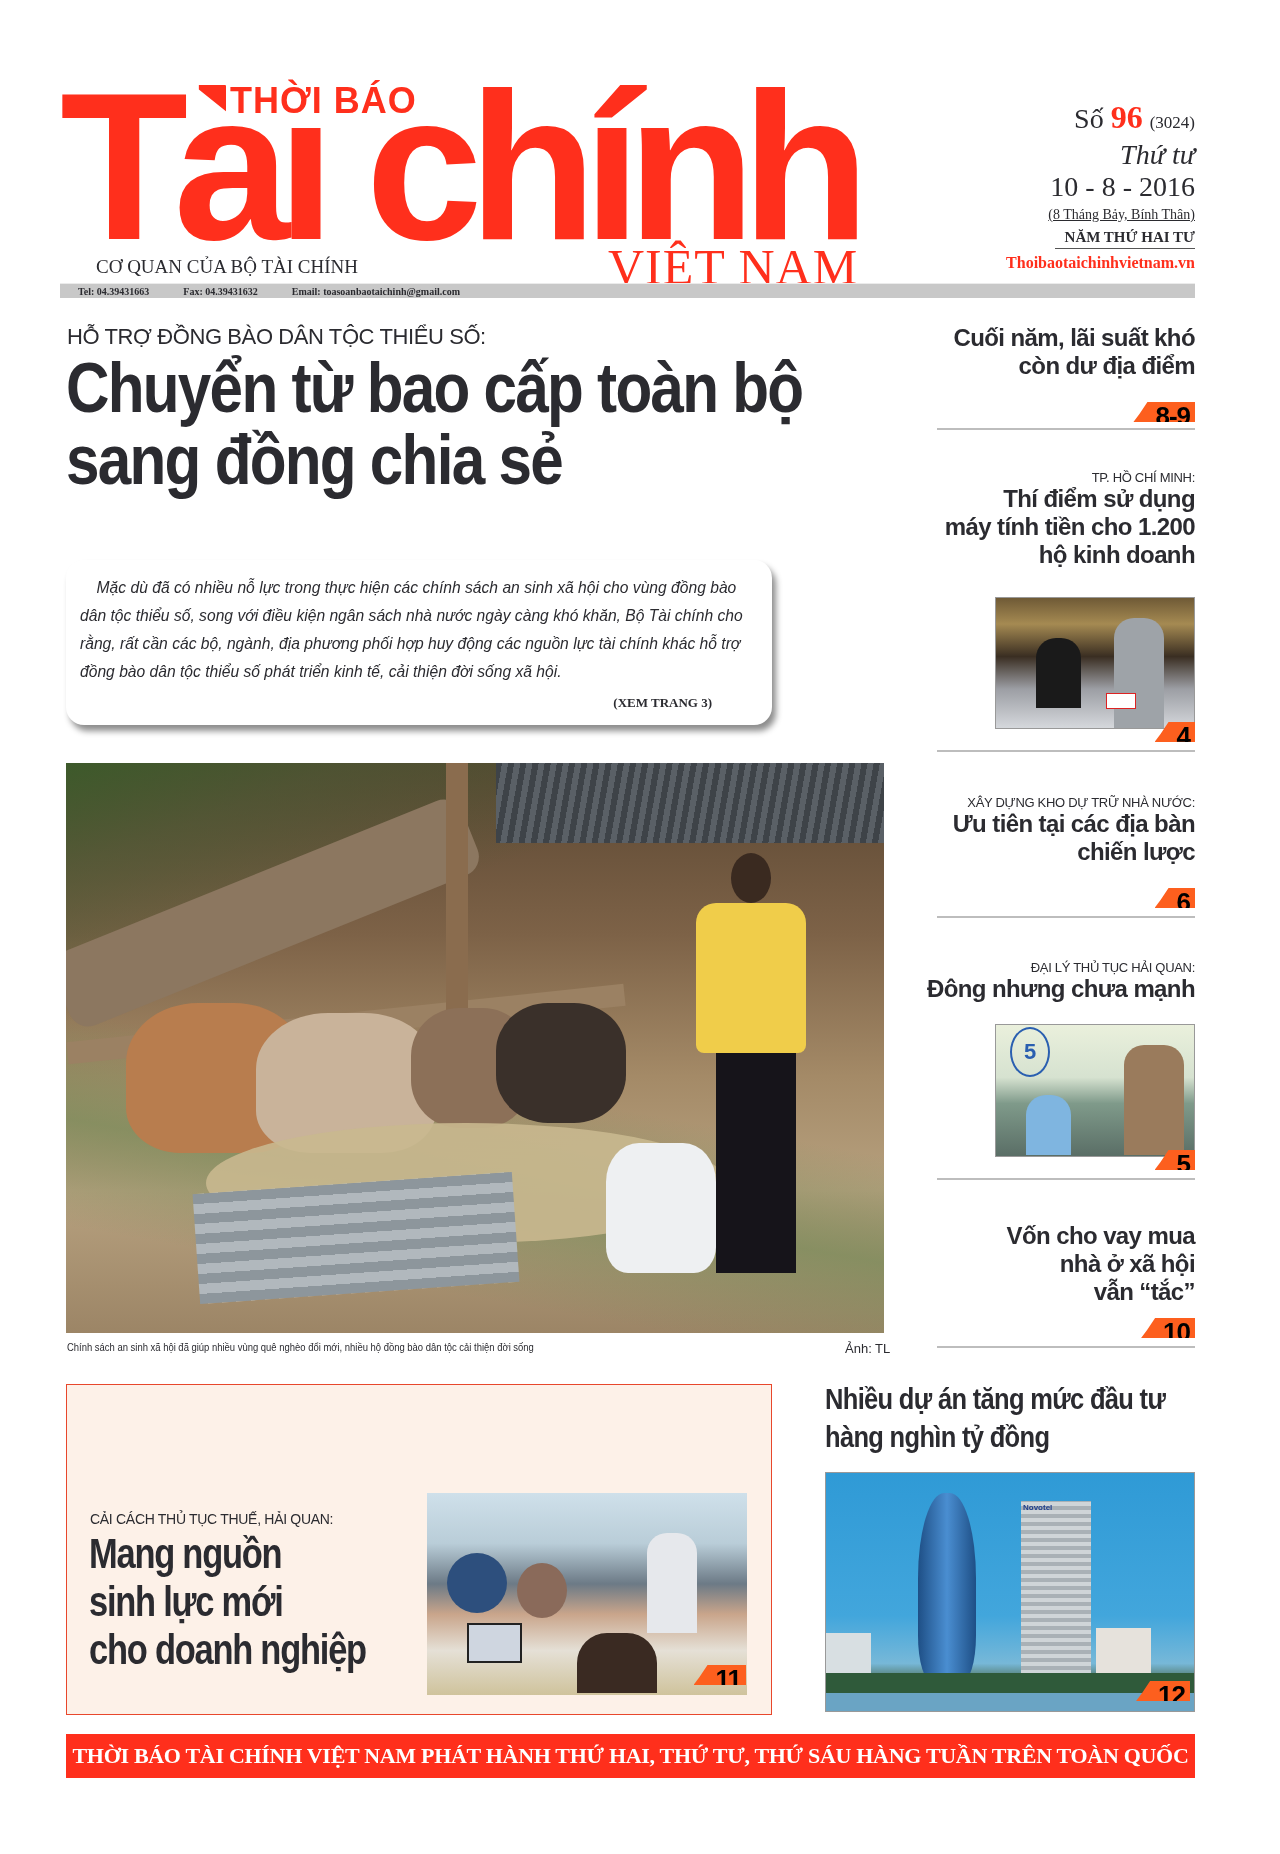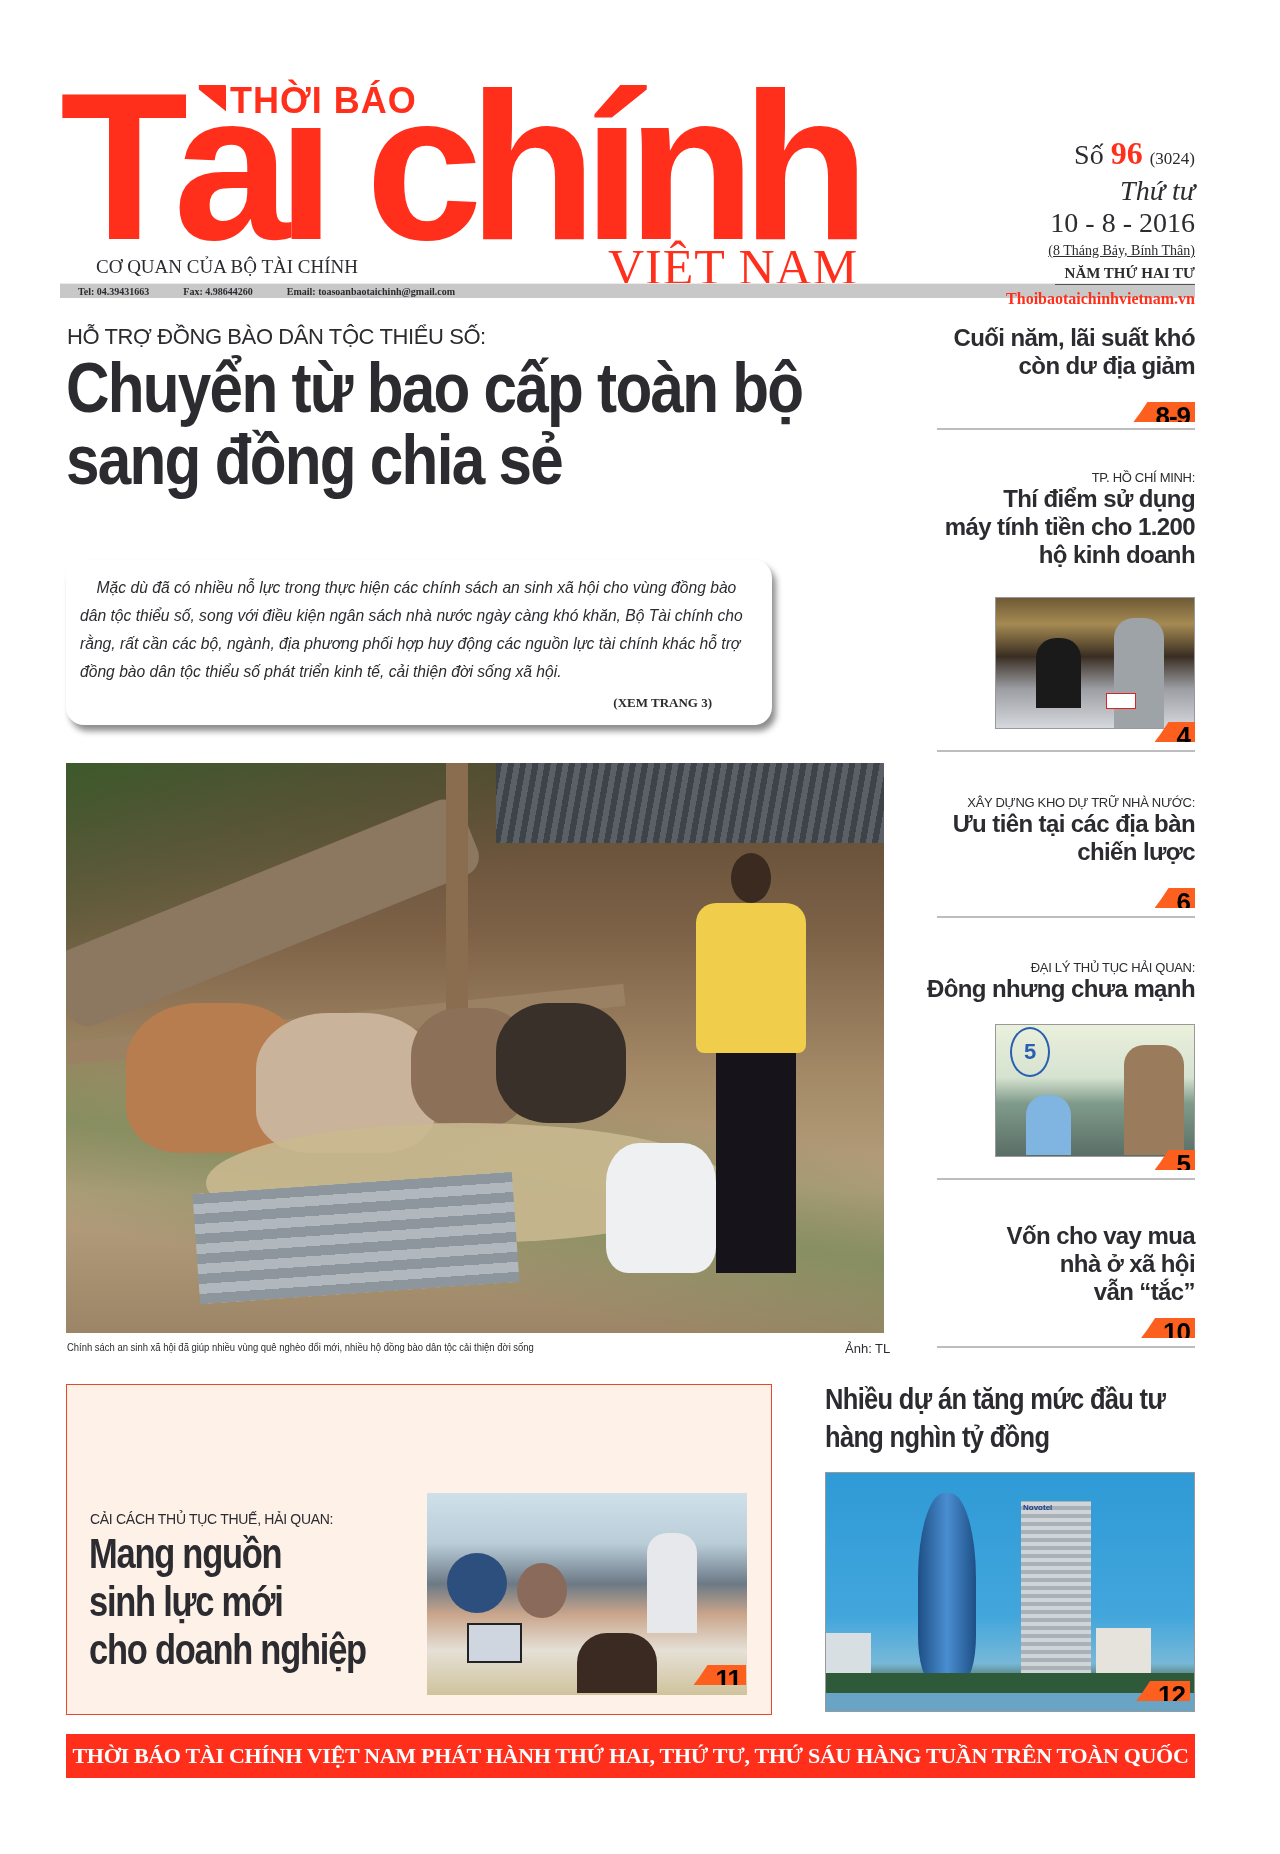--- a/index.html
+++ b/index.html
@@ -8,21 +8,21 @@
 
   .abs { position: absolute; }
 
   
   .mast-small { left: 226px; top: 80px; font-family: "Liberation Sans", sans-serif; font-weight: 900; font-size: 36px; color: #ff2f1c; letter-spacing: 1px; }
   .mast-big { left: 60px; top: 62px; font-family: "Liberation Sans", sans-serif; font-weight: 900; font-size: 210px; line-height: 210px; color: #ff2f1c; letter-spacing: -14px; transform: scaleX(1.0); transform-origin: left top; white-space: nowrap; }
   .mast-vn { left: 608px; top: 238px; font-family: "Liberation Serif", serif; font-size: 50px; color: #ff2f1c; letter-spacing: 1px; }
   .mast-agency { left: 96px; top: 256px; font-family: "Liberation Serif", serif; font-size: 19px; color: #2b2b30; }
   .contact-bar { left: 60px; top: 283px; width: 1135px; height: 15px; background: #c8c8c8; border-top: 1px solid #ebebeb; display: flex; align-items: center; font-family: "Liberation Serif", serif; font-weight: bold; font-size: 10px; color: #2b2b30; padding-left: 18px; gap: 34px; }
 
-  .issue-box { right: 85px; top: 100px; text-align: right; font-family: "Liberation Serif", serif; color: #2b2b30; margin-top: 36px; }
+  .issue-box { right: 85px; top: 100px; text-align: right; font-family: "Liberation Serif", serif; color: #2b2b30; }
   .issue-line { font-size: 28px; line-height: 34px; }
   .issue-no { color: #ff2f1c; font-weight: bold; font-size: 32px; }
   .issue-total { font-size: 17px; }
   .issue-day { font-style: italic; font-size: 28px; line-height: 30px; }
   .issue-date { font-size: 28px; line-height: 34px; }
   .issue-lunar { font-size: 14px; line-height: 22px; text-decoration: underline; }
   .issue-year { font-weight: bold; font-size: 15px; line-height: 22px; border-bottom: 1px solid #555; display: inline-block; padding-left: 10px; }
   .issue-web { color: #ff2f1c; font-weight: bold; font-size: 16px; line-height: 28px; }
 
   
@@ -69,21 +69,21 @@
 </style>
 </head>
 <body>
 
 <div class="abs mast-big">Tài chính</div>
 <div class="abs mast-small" style="background:#fff;padding:0 4px;">THỜI BÁO</div>
 <div class="abs mast-vn">VIỆT NAM</div>
 <div class="abs mast-agency">CƠ QUAN CỦA BỘ TÀI CHÍNH</div>
 <div class="abs contact-bar">
   <span>Tel: 04.39431663</span>
-  <span>Fax: 4.98644260</span>
+  <span>Fax: 04.39431632</span>
   <span>Email: toasoanbaotaichinh@gmail.com</span>
 </div>
 
 <div class="abs issue-box">
   <div class="issue-line">
     <span>Số</span>
     <span class="issue-no">96</span>
     <span class="issue-total">(3024)</span>
   </div>
   <div class="issue-day">Thứ tư</div>
@@ -126,21 +126,21 @@
   <div class="photo-shape" style="left:540px;top:380px;width:110px;height:130px;background:#eef0f2;border-radius:30% 30% 20% 20%;"></div>
 
   <div class="photo-shape" style="left:130px;top:420px;width:320px;height:110px;background:repeating-linear-gradient(0deg,#8d969c 0 10px,#b1b8bd 10px 20px);transform:rotate(-4deg);"></div>
 </div>
 <div class="abs caption">Chính sách an sinh xã hội đã giúp nhiều vùng quê nghèo đổi mới, nhiều hộ đồng bào dân tộc cải thiện đời sống</div>
 <div class="abs credit">Ảnh: TL</div>
 
 <div class="abs side-item" style="top:324px;">
   <div class="side-title">
     <div>Cuối năm, lãi suất khó</div>
-    <div>còn dư địa giảm</div>
+    <div>còn dư địa điểm</div>
   </div>
 </div>
 <div class="page-badge" style="top:402px;">8-9</div>
 <div class="side-rule" style="top:428px;"></div>
 
 <div class="abs side-item" style="top:470px;">
   <div class="side-kicker">TP. HỒ CHÍ MINH:</div>
   <div class="side-title">
     <div>Thí điểm sử dụng</div>
     <div>máy tính tiền cho 1.200</div>

